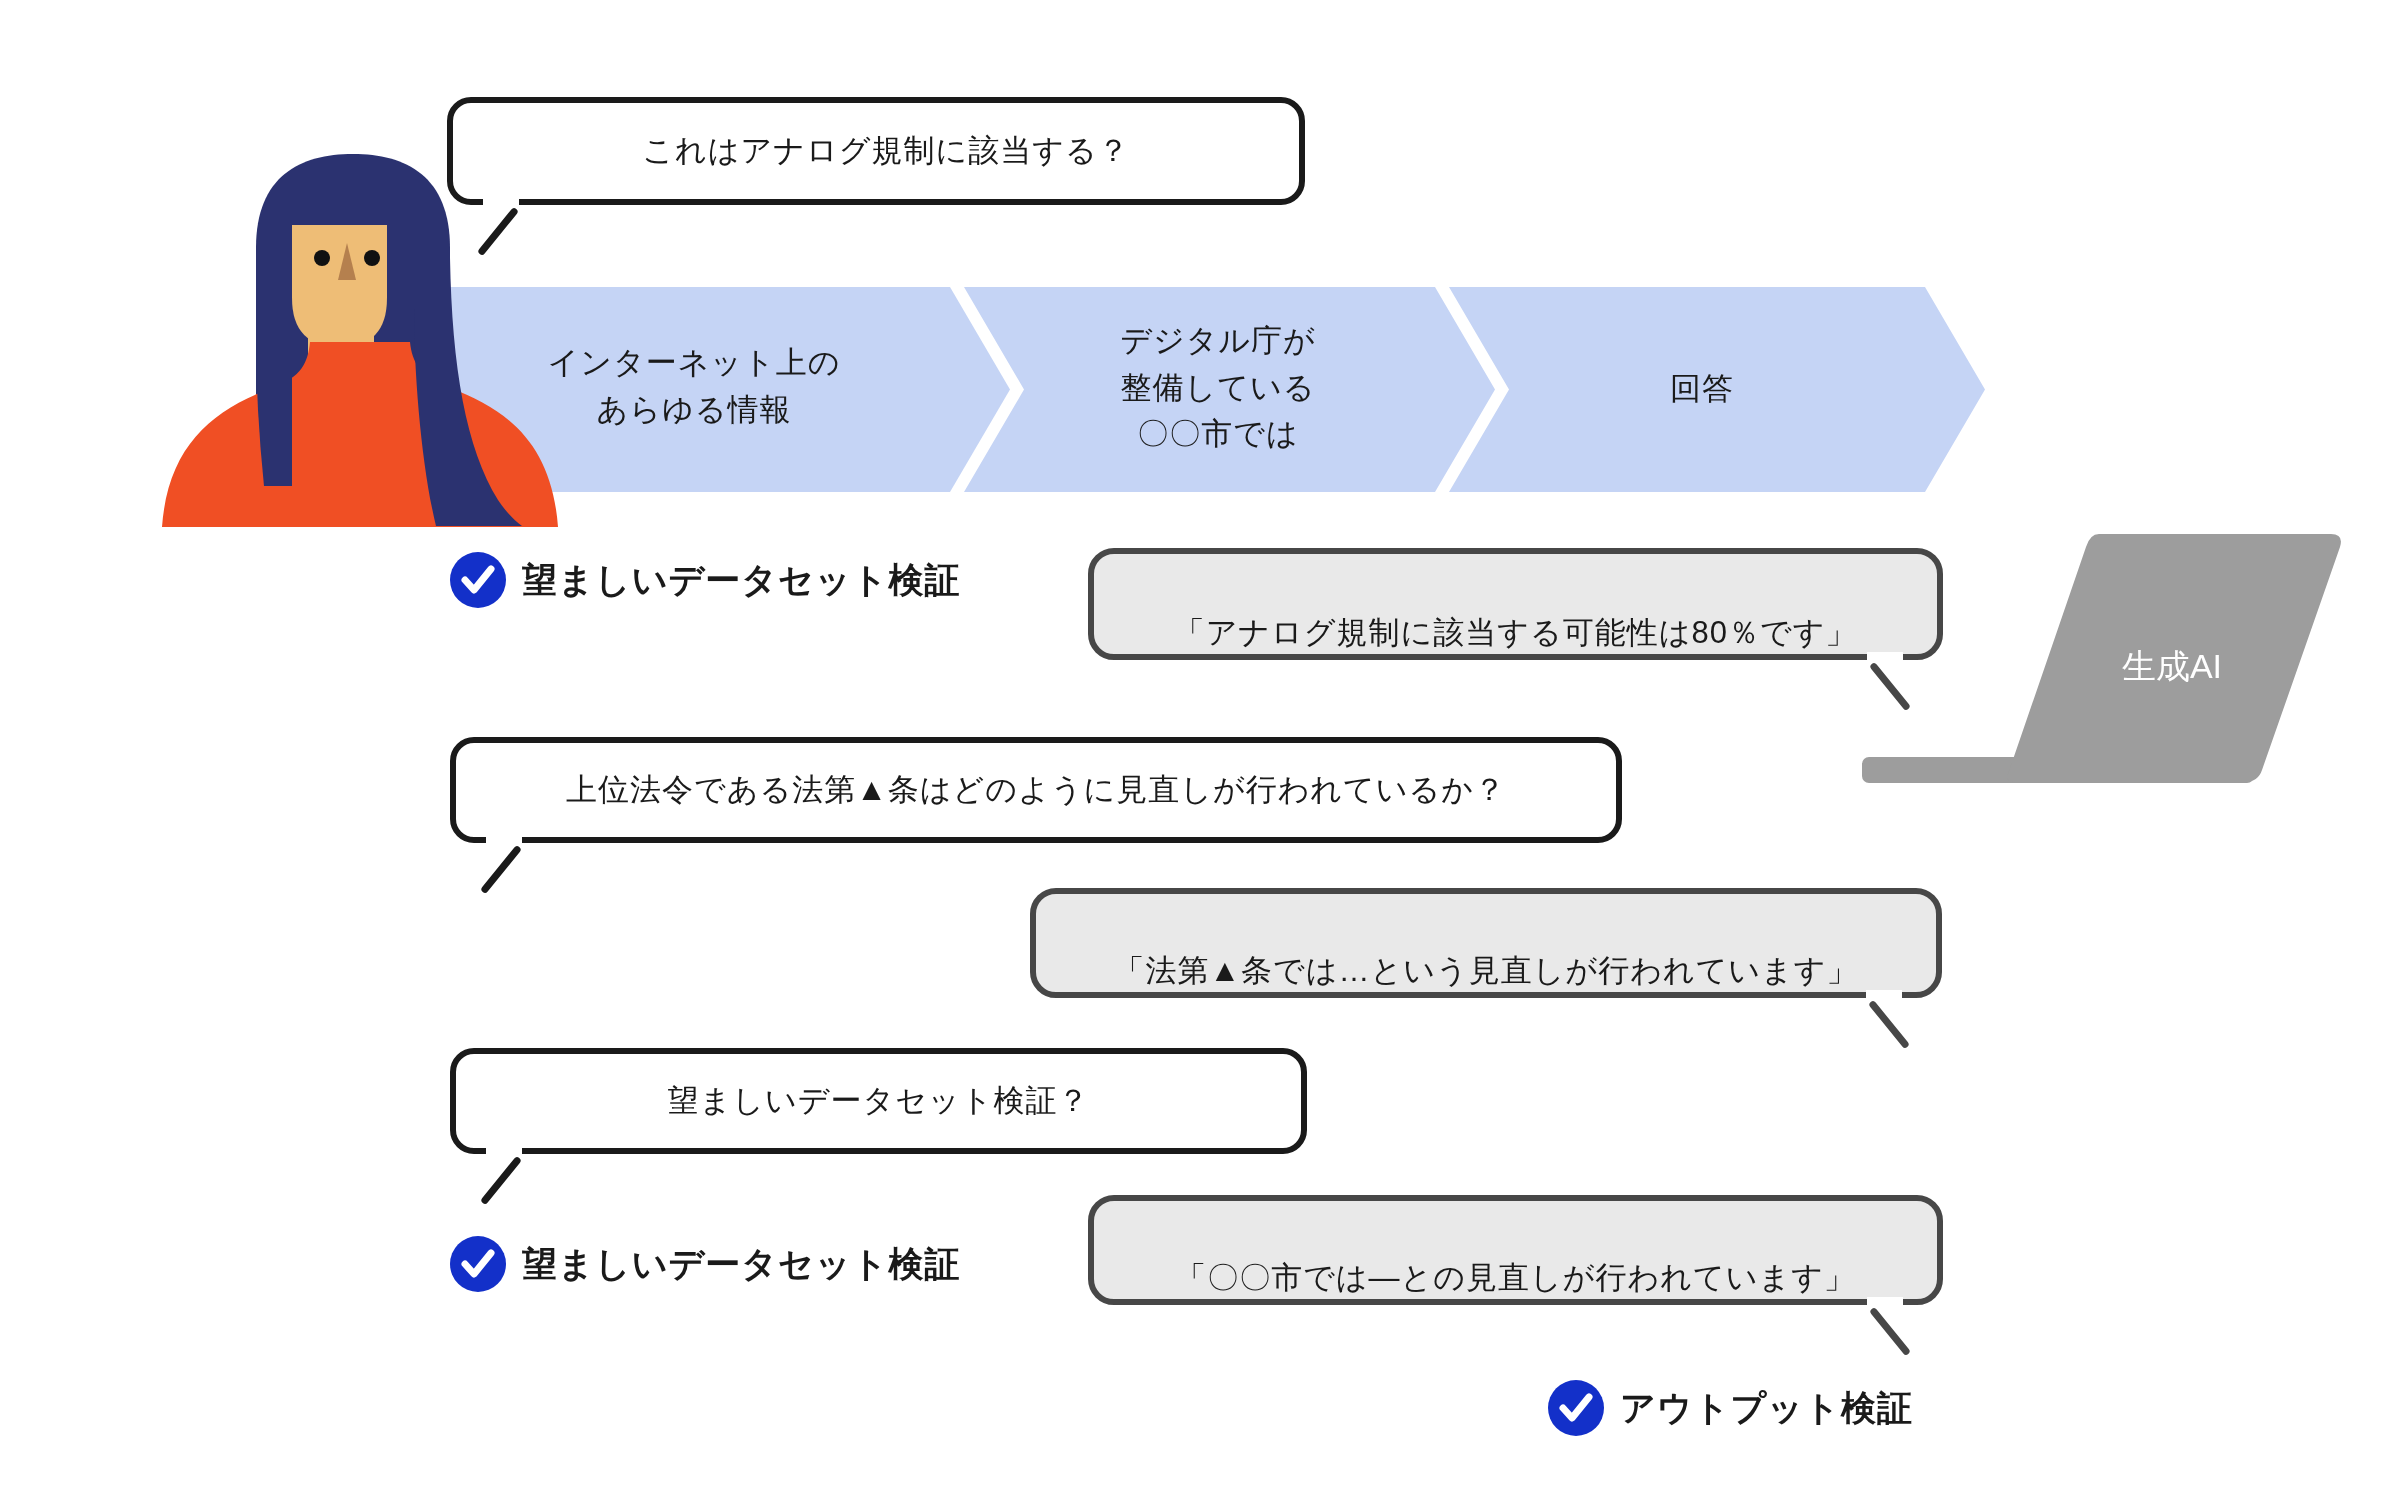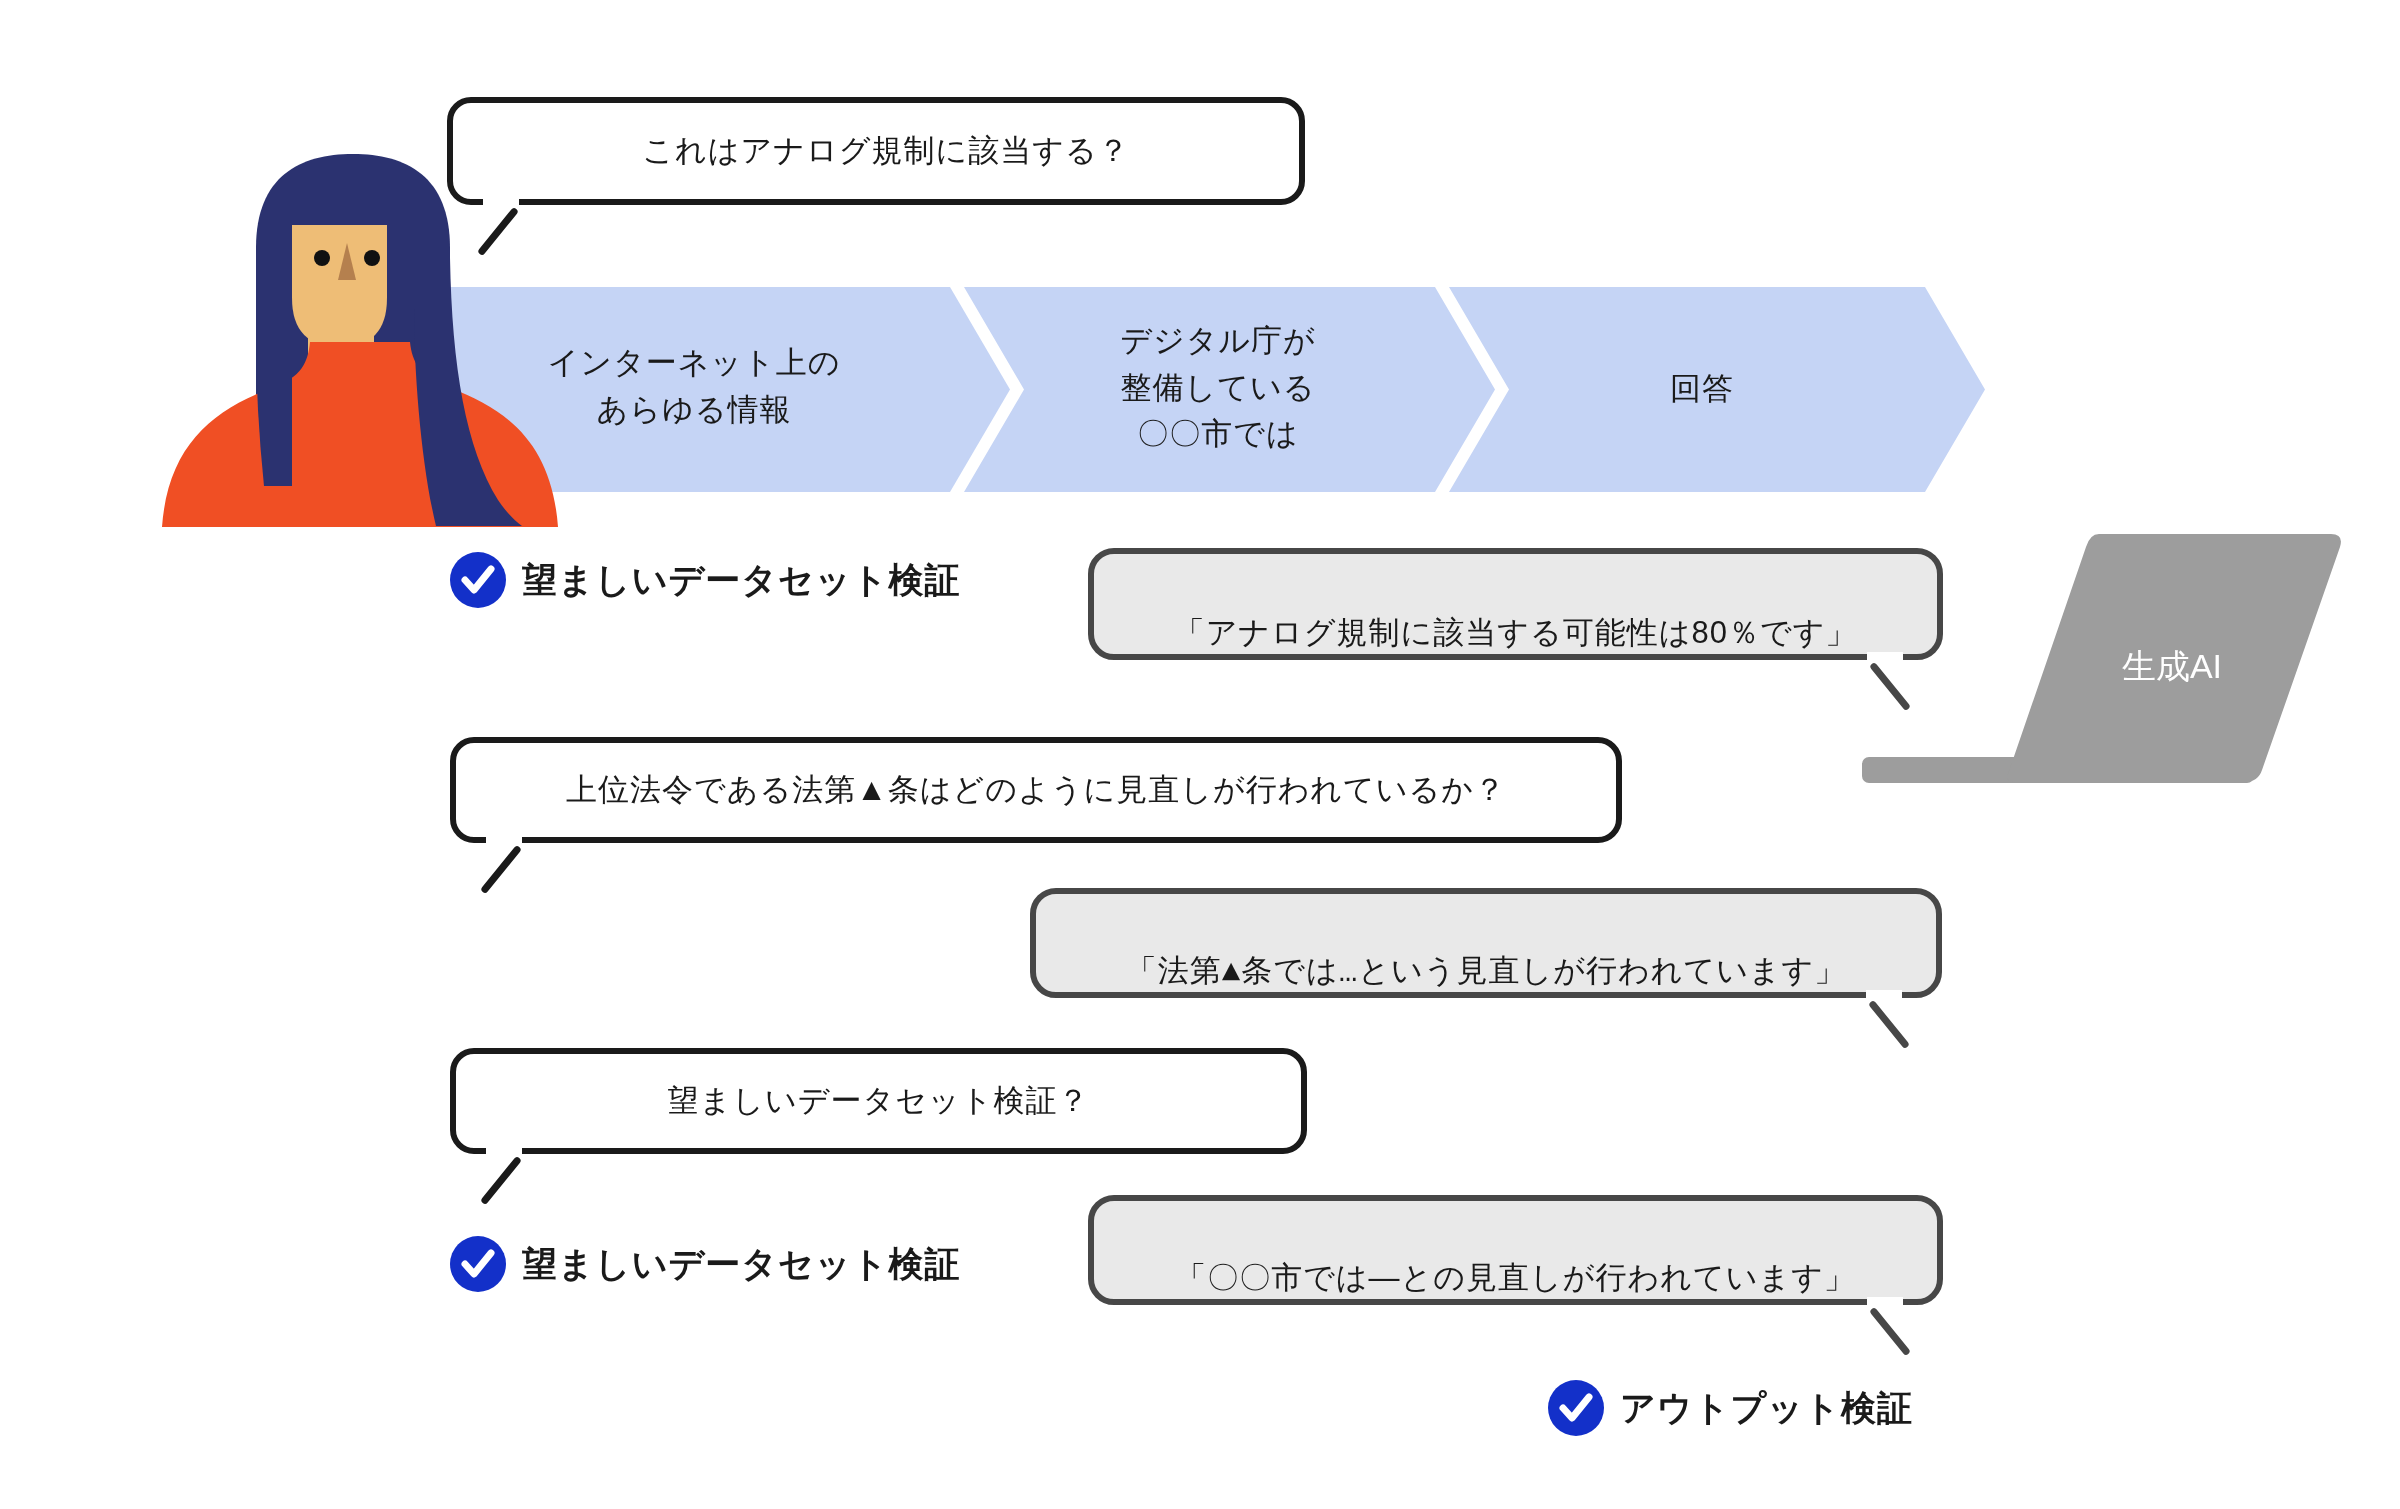--- a/index.html
+++ b/index.html
@@ -111,21 +111,21 @@
     <path fill="#9d9d9d" d="M239,4 L471,4 Q484,4 480,17 L402,240 Q398,252 385,252 L153,252 Q146,252 148,244 L226,17 Q230,4 239,4 Z"></path>
     <text x="312" y="148" text-anchor="middle" font-size="34" fill="#ffffff" font-family="Liberation Sans, DejaVu Sans, sans-serif">生成AI</text>
   </svg>
 
   <div class="bubble user z4" style="left:450px;top:737px;width:1172px;height:106px;">
     <span>上位法令である法第▲条はどのように見直しが行われているか？</span>
     <span class="tail-gap left"></span>
     <span class="tail-slash left"></span>
   </div>
 
-  <div class="bubble ai z4" style="left:1030px;top:888px;width:912px;height:110px;font-family:Liberation Mono, monospace;">
+  <div class="bubble ai z4" style="left:1030px;top:888px;width:912px;height:110px;">
     <span>「法第▲条では…という見直しが行われています」</span>
     <span class="tail-gap right" style="background:#fff;"></span>
     <span class="tail-slash right"></span>
   </div>
 
   <div class="bubble user z4" style="left:450px;top:1048px;width:857px;height:106px;">
     <span>望ましいデータセット検証？</span>
     <span class="tail-gap left"></span>
     <span class="tail-slash left"></span>
   </div>

